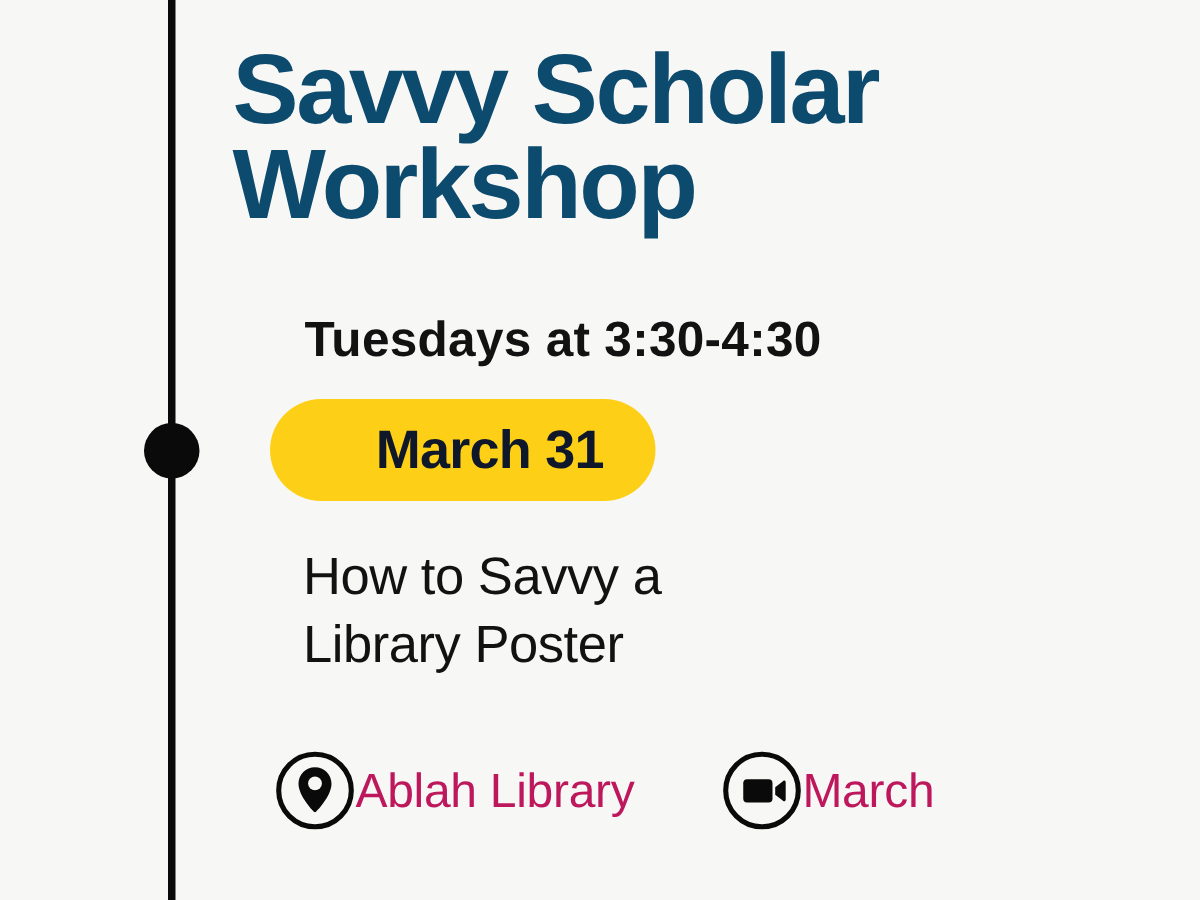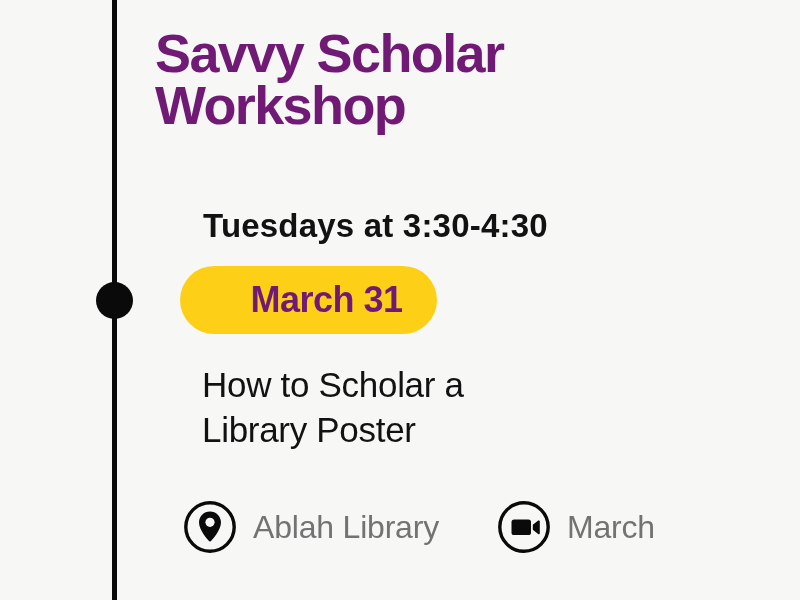--- a/index.html
+++ b/index.html
@@ -48,25 +48,25 @@
     width: 800px;
     height: 600px;
   }
 
   .title {
     position: absolute;
     left: 155px;
     top: 28px;
     width: 600px;
     margin: 0;
-    font-size: 54px;
+    font-size: 66px;
     line-height: 0.96em;
     font-weight: 800;
     letter-spacing: -1.6px;
-    color: #701a75;
+    color: #0c4a6e;
     font-family: "Liberation Sans", sans-serif;
   }
   .title .line {
     display: block;
   }
 
   .subtitle {
     position: absolute;
     left: 203px;
     top: 207px;
@@ -86,21 +86,21 @@
     border-radius: 34px;
     background: #fdd017;
     display: flex;
     align-items: center;
     justify-content: center;
   }
   .date-badge-label {
     font-size: 36px;
     font-weight: 800;
     letter-spacing: -0.5px;
-    color: #701a75;
+    color: #0f172a;
     line-height: 1;
     margin-left: 36px;
   }
 
   .session-title {
     position: absolute;
     left: 202px;
     top: 363px;
     width: 520px;
     margin: 0;
@@ -129,25 +129,24 @@
   .location + .location {
     margin-left: 58px;
   }
   .loc-icon {
     width: 54px;
     height: 54px;
     flex: 0 0 54px;
     display: block;
   }
   .loc-label {
-    margin-left: 16px;
     font-size: 32px;
     font-weight: 400;
     letter-spacing: -0.2px;
-    color: #737373;
+    color: #be185d;
     white-space: nowrap;
   }
 </style>
 </head>
 <body>
 
 <div id="poster">
 
   <div class="timeline-rule"></div>
   <div class="timeline-dot"></div>
@@ -159,21 +158,21 @@
       <span class="line">Workshop</span>
     </h1>
 
     <div class="subtitle">Tuesdays at 3:30-4:30</div>
 
     <div class="date-badge">
       <span class="date-badge-label">March 31</span>
     </div>
 
     <div class="session-title">
-      <span class="line">How to Scholar a</span>
+      <span class="line">How to Savvy a</span>
       <span class="line">Library Poster</span>
     </div>
 
     <div class="locations">
 
       <div class="location">
         <svg class="loc-icon" viewBox="0 0 54 54">
           <circle cx="27" cy="27" r="24.2" fill="none" stroke="#0a0a0a" stroke-width="3.4"></circle>
           <path d="M27 11.5c-6.1 0-11 4.9-11 11 0 7.9 9.2 17.6 10.3 18.7.4.4 1 .4 1.4 0C28.8 40.1 38 30.4 38 22.5c0-6.1-4.9-11-11-11z" fill="#0a0a0a"></path>
           <circle cx="27" cy="22.3" r="4.6" fill="#f7f7f5"></circle>

